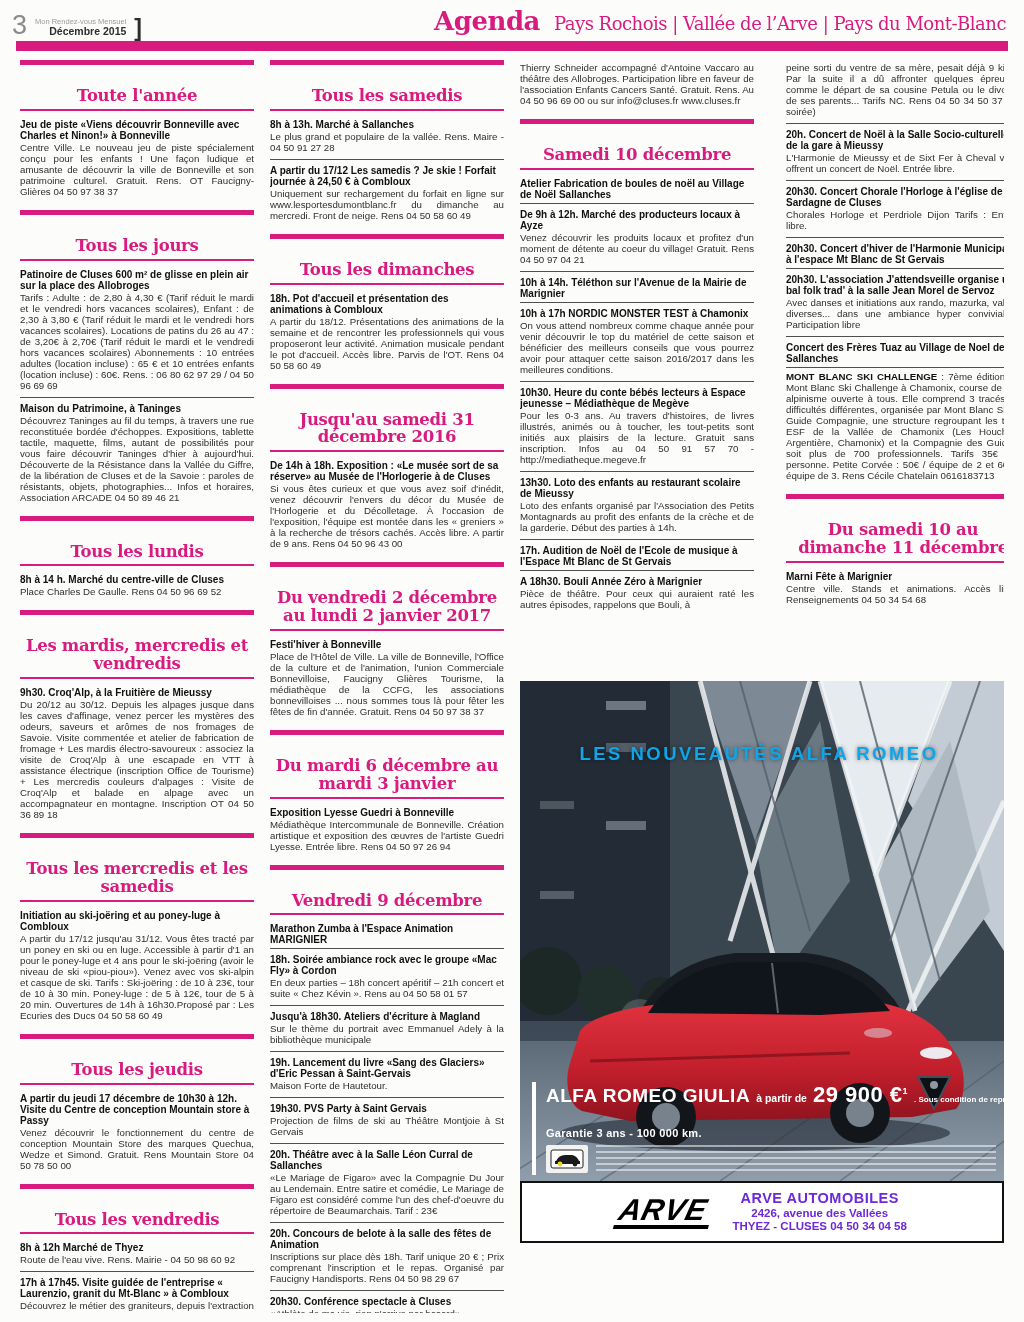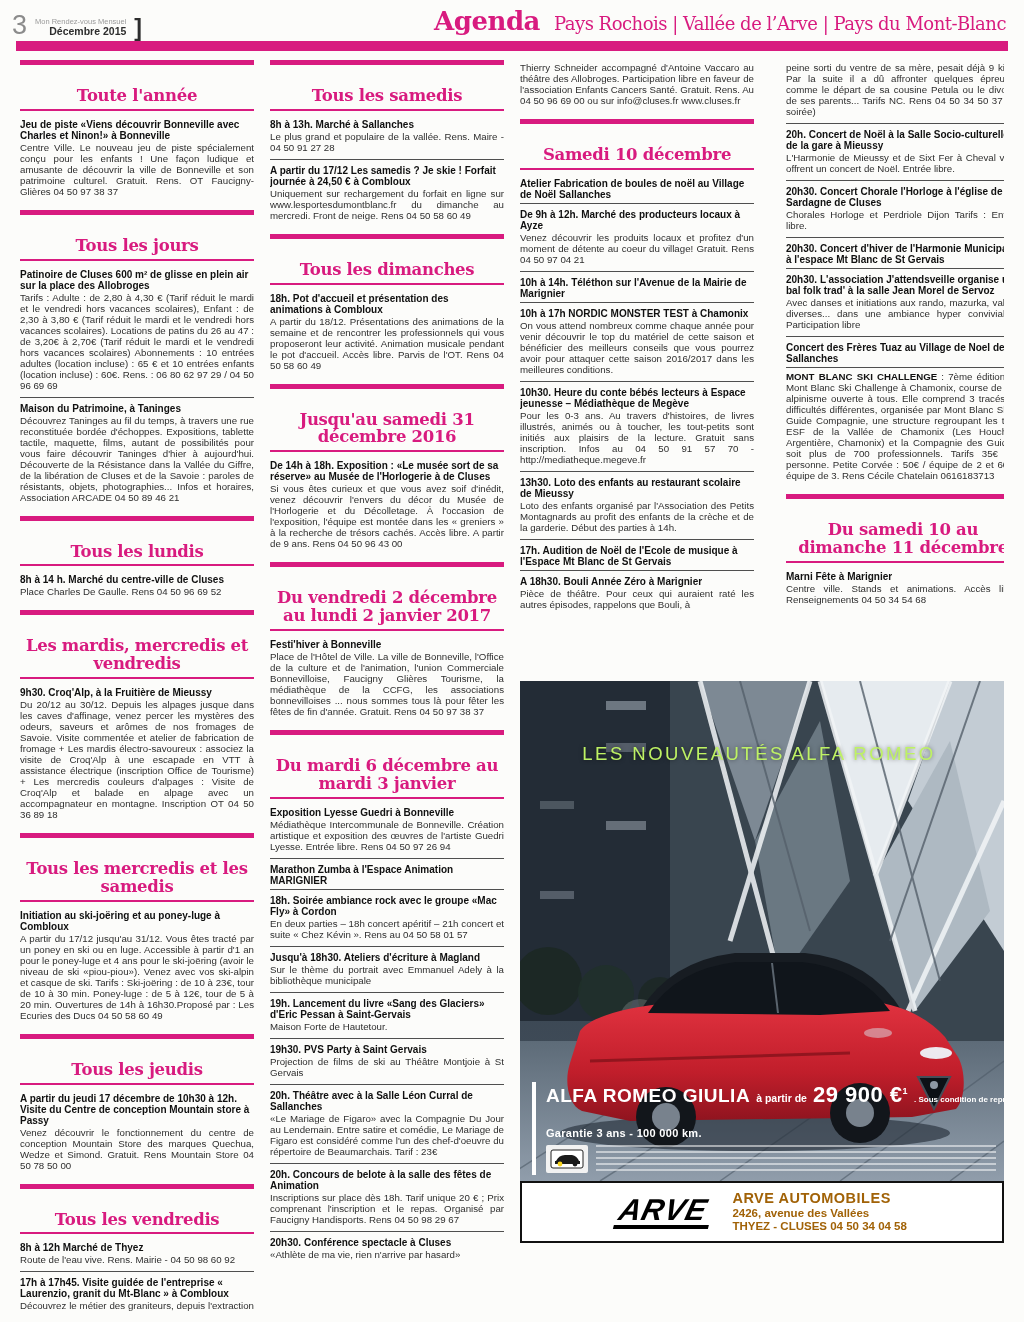--- a/index.html
+++ b/index.html
@@ -45,21 +45,21 @@
   .etitle{font-size:10px;line-height:11px;font-weight:bold;color:#101010;
           text-align:left;margin:3px 0 0;}
   .etitle-inline{font-weight:bold;color:#101010;}
   .ebody{font-size:9.7px;line-height:11px;color:var(--ink);text-align:justify;
          margin:1px 0 3px;}
   
   .ad{margin-top:10px;width:484px;background:#10161d;}
   .ad-photo{position:relative;width:484px;height:500px;overflow:hidden;}
   .ad-photo svg{display:block;}
   .ad-headline{position:absolute;top:62px;left:0;right:6px;text-align:center;
-               color:#bef264;font-size:18.5px;font-weight:400;letter-spacing:2.5px;
+               color:#0ea5e9;font-size:18.5px;font-weight:700;letter-spacing:2.5px;
                text-shadow:0 0 4px rgba(0,0,0,.5);}
   .ad-priceband{position:absolute;left:12px;right:8px;bottom:6px;color:#fff;
                 border-left:4px solid #fff;padding-left:10px;}
   .price-line{white-space:nowrap;display:flex;align-items:baseline;gap:6px;}
   .model{font-size:19px;font-weight:bold;letter-spacing:.5px;}
   .apartir{font-size:10.5px;font-weight:bold;}
   .price{font-size:22px;font-weight:bold;letter-spacing:.5px;}
   .price sup{font-size:9px;}
   .cond{font-size:8px;font-weight:bold;}
   .warranty{font-size:11px;font-weight:bold;margin-top:19px;letter-spacing:.3px;}
@@ -71,21 +71,21 @@
   .ad-blackbar{height:54px;background:#0b0b0c;border-top:3px solid #7e1627;
                display:flex;align-items:center;justify-content:flex-end;gap:14px;
                padding:0 14px;}
   .slogan{color:#f2f2f2;font-size:10.5px;font-style:italic;letter-spacing:1px;
           filter:blur(.6px);opacity:.95;}
   .ad-dealer{height:62px;background:#fff;border:2px solid #111;display:flex;
              align-items:center;justify-content:center;gap:20px;}
   .arve-logo{font-style:italic;font-weight:bold;font-size:30px;color:#000;
              transform:skewX(-14deg);letter-spacing:1px;line-height:.9;
              border-bottom:4px solid #000;padding:0 6px 2px 2px;}
-  .dealer-info{text-align:left;color:#a16207;line-height:1.15;}
+  .dealer-info{text-align:center;color:#6d28d9;line-height:1.15;}
   .dealer-info .dn{font-size:14.5px;font-weight:bold;letter-spacing:.5px;}
   .dealer-info .da,.dealer-info .dp{font-size:11.5px;font-weight:bold;}
 </style>
 </head>
 <body>
 
 <div class="page">
 
   <header class="hdr">
     <div class="hdr-left">
@@ -207,20 +207,24 @@
           <p class="etitle">Festi'hiver à Bonneville</p>
           <p class="ebody">Place de l'Hôtel de Ville. La ville de Bonneville, l'Office de la culture et de l'animation, l'union Commerciale Bonnevilloise, Faucigny Glières Tourisme, la médiathèque de la CCFG, les associations bonnevilloises ... nous sommes tous là pour fêter les fêtes de fin d'année. Gratuit. Rens 04 50 97 38 37</p>
         </div>
         <div class="shead">
           <div class="sbar"></div>
           <h2>Du mardi 6 décembre au mardi 3 janvier</h2>
         </div>
         <div class="entry">
           <p class="etitle">Exposition Lyesse Guedri à Bonneville</p>
           <p class="ebody">Médiathèque Intercommunale de Bonneville. Création artistique et exposition des œuvres de l'artiste Guedri Lyesse. Entrée libre. Rens 04 50 97 26 94</p>
+        </div>
+        <div class="shead">
+          <div class="sbar"></div>
+          <h2>Vendredi 9 décembre</h2>
         </div>
         <div class="entry">
           <p class="etitle">Marathon Zumba à l'Espace Animation MARIGNIER</p>
         </div>
         <div class="entry">
           <p class="etitle">18h. Soirée ambiance rock avec le groupe «Mac Fly» à Cordon</p>
           <p class="ebody">En deux parties – 18h concert apéritif – 21h concert et suite « Chez Kévin ». Rens au  04 50 58 01 57</p>
         </div>
         <div class="entry">
           <p class="etitle">Jusqu'à 18h30. Ateliers d'écriture à Magland</p>

